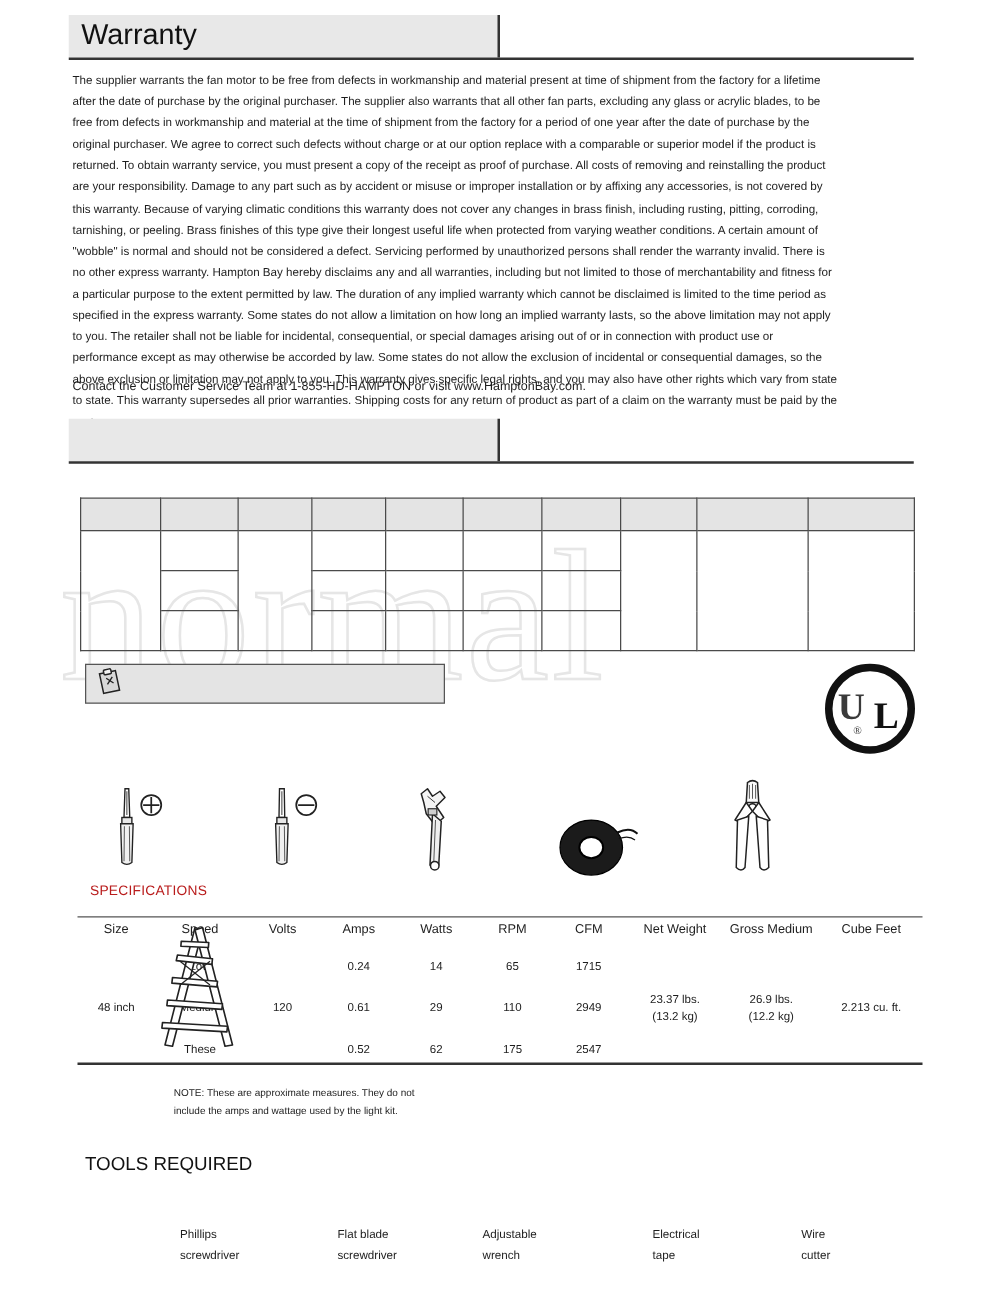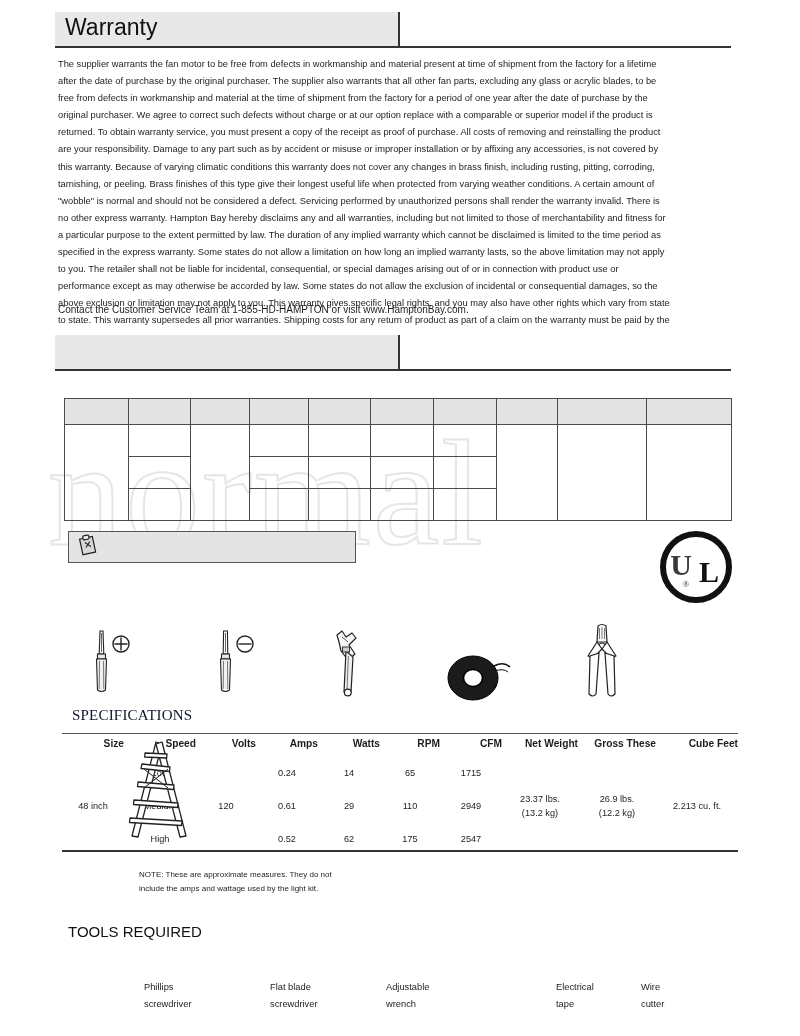--- a/index.html
+++ b/index.html
@@ -108,36 +108,35 @@
 
   
   .ul-mark { position: absolute; }
 
   
   .tool-icon { position: absolute; }
 
   
   .spec-title {
     position: absolute;
-    font-size: 15px;
+    font-size: 11px;
     letter-spacing: .2px;
-    color: #0f172a;
-    font-family: Liberation Serif, serif;
+    color: #b91c1c;
   }
   .spec-table {
     position: absolute;
     border-collapse: collapse;
     table-layout: fixed;
     font-size: 9.2px;
     color: #1d1d1d;
   }
   .spec-table th {
-    font-weight: bold;
+    font-weight: normal;
     font-size: 10.2px;
-    text-align: right;
+    text-align: center;
     padding: 3px 0 10px 0;
     line-height: 13px;
     vertical-align: top;
   }
   .spec-table td {
     text-align: center;
     padding: 6px 0;
     line-height: 14px;
     vertical-align: middle;
   }
@@ -350,21 +349,21 @@
     <thead>
       <tr>
         <th>Size</th>
         <th>Speed</th>
         <th>Volts</th>
         <th>Amps</th>
         <th>Watts</th>
         <th>RPM</th>
         <th>CFM</th>
         <th style="white-space:pre-line;">Net Weight</th>
-        <th style="white-space:pre-line;">Gross These</th>
+        <th style="white-space:pre-line;">Gross Medium</th>
         <th>Cube Feet</th>
       </tr>
     </thead>
     <tbody>
       <tr>
         <td></td>
         <td>Low</td>
         <td></td>
         <td>0.24</td>
         <td>14</td>
@@ -393,21 +392,21 @@
           <div>(13.2 kg)</div>
         </td>
         <td>
           <div>26.9 lbs.</div>
           <div>(12.2 kg)</div>
         </td>
         <td>2.213 cu. ft.</td>
       </tr>
       <tr>
         <td></td>
-        <td>High</td>
+        <td>These</td>
         <td></td>
         <td>0.52</td>
         <td>62</td>
         <td>175</td>
         <td>2547</td>
         <td></td>
         <td></td>
         <td></td>
       </tr>
     </tbody>
@@ -444,21 +443,21 @@
   <div class="tool-label" style="left:270px; top:979px;">
     <div>Flat blade</div>
     <div>screwdriver</div>
   </div>
 
   <div class="tool-label" style="left:386px; top:979px;">
     <div>Adjustable</div>
     <div>wrench</div>
   </div>
 
-  <div class="tool-label" style="left:522px; top:979px;margin-left:34px;">
+  <div class="tool-label" style="left:522px; top:979px;">
     <div>Electrical</div>
     <div>tape</div>
   </div>
 
   <div class="tool-label" style="left:641px; top:979px;">
     <div>Wire</div>
     <div>cutter</div>
   </div>
 
 </div>

